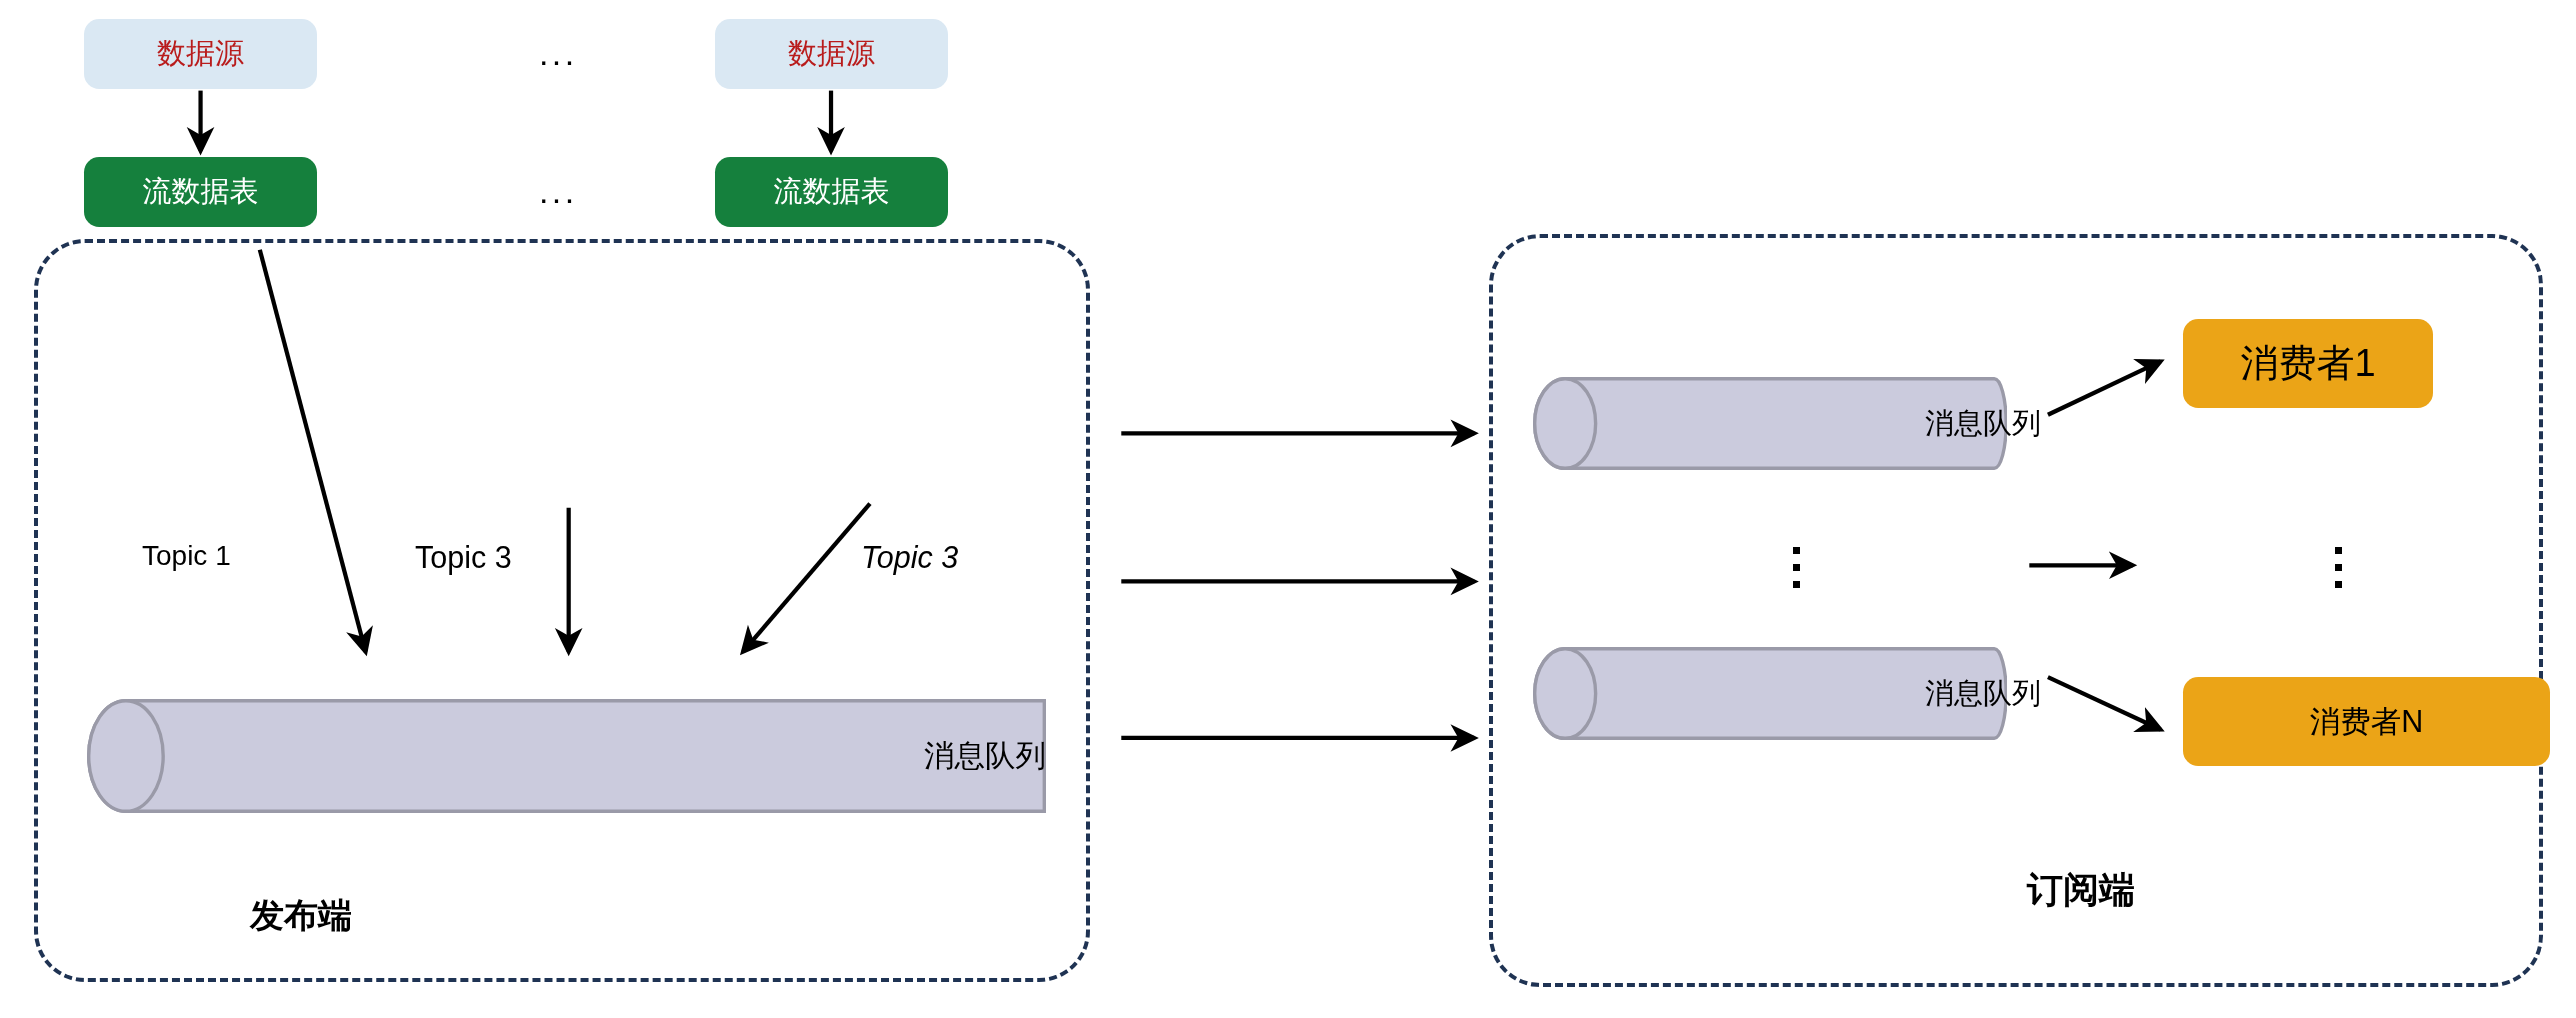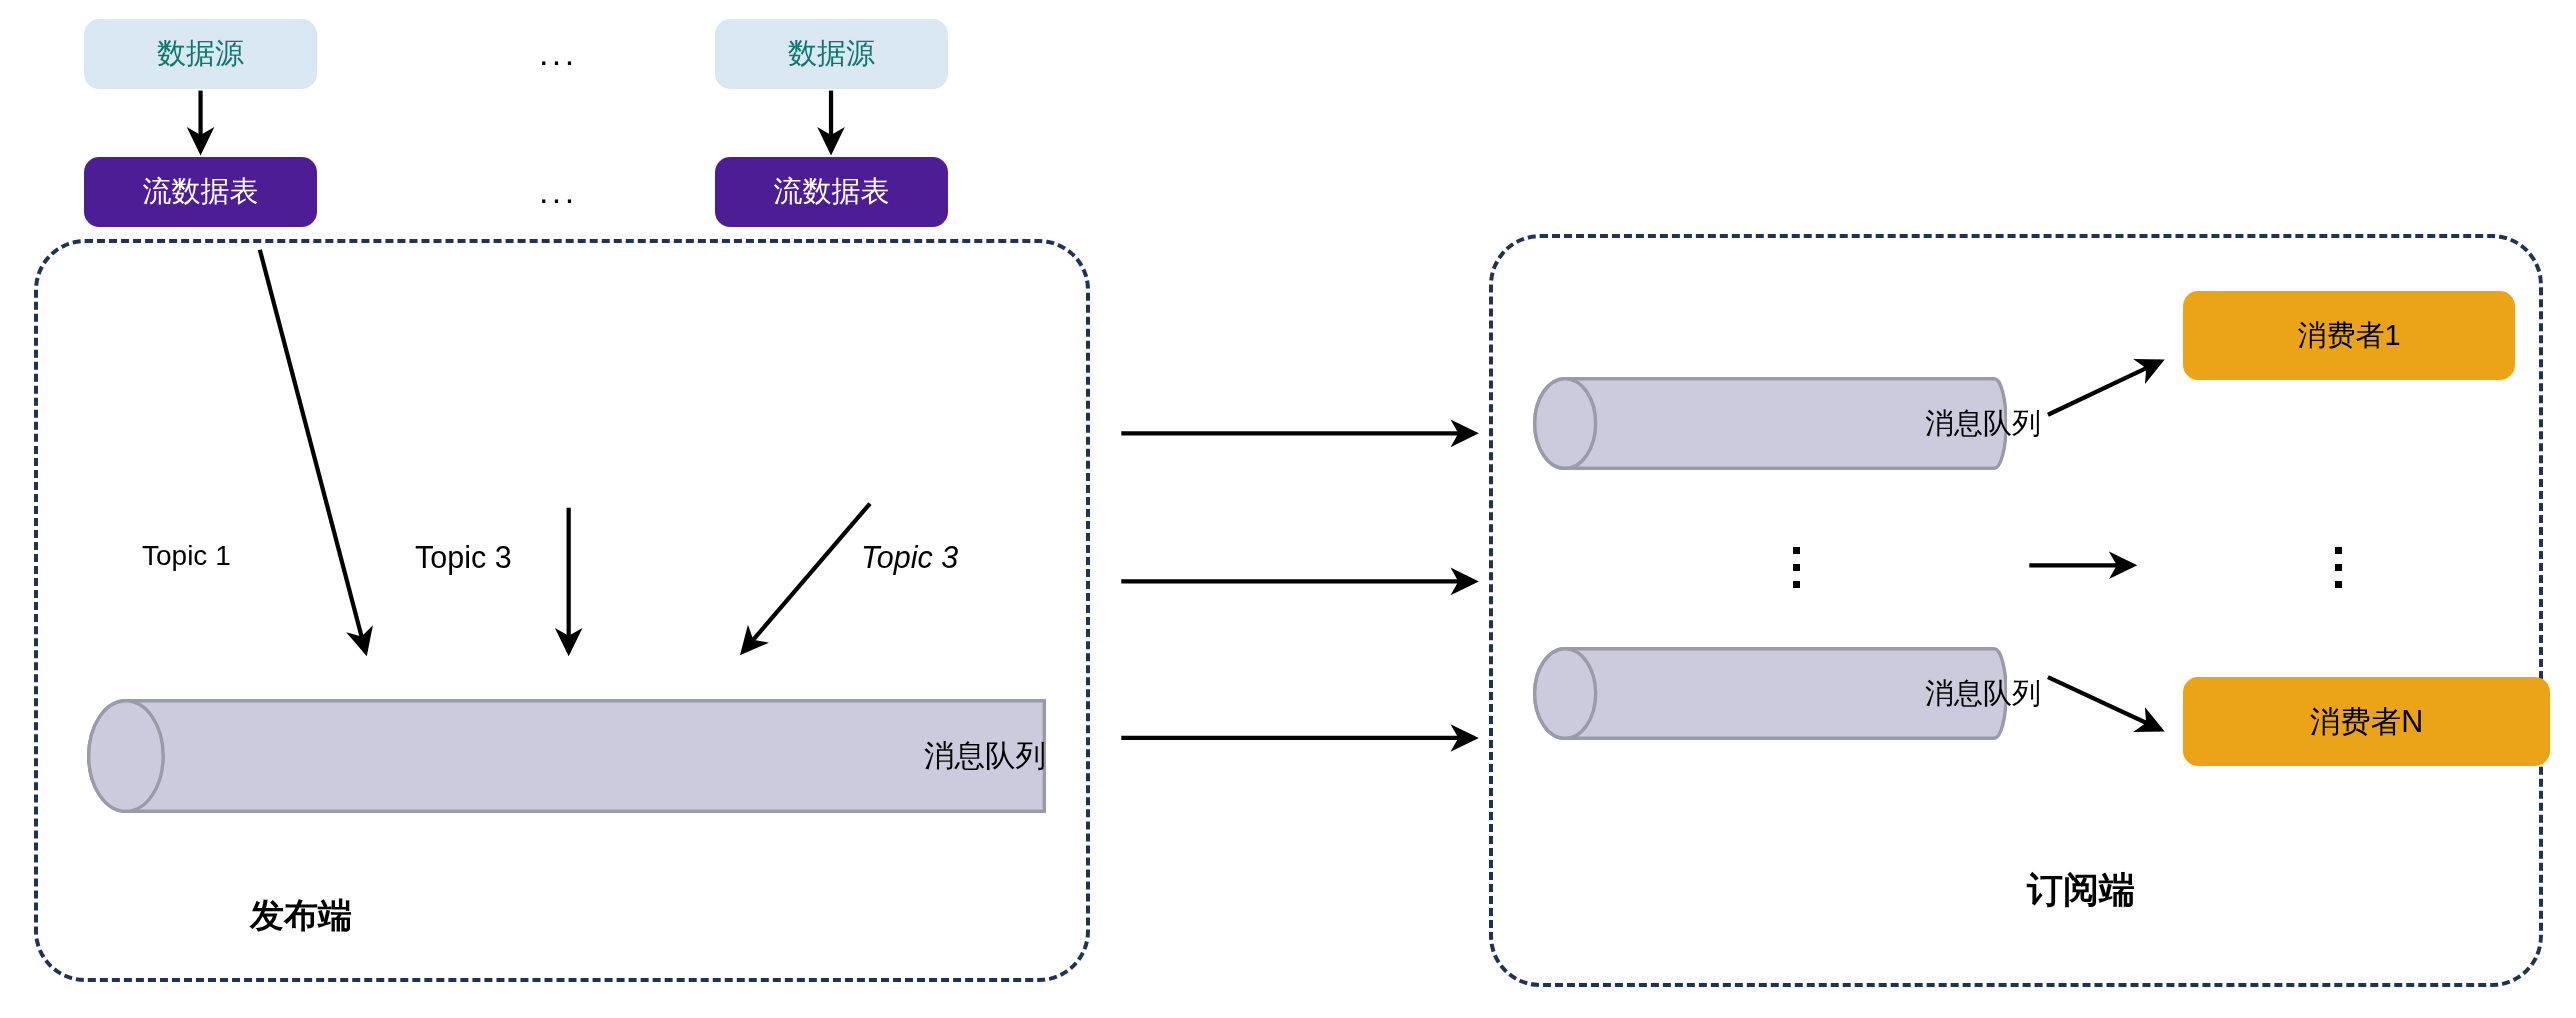--- a/index.html
+++ b/index.html
@@ -42,24 +42,24 @@
     display: flex;
     align-items: center;
     justify-content: center;
     text-align: center;
     border-radius: 15.2px;
     white-space: nowrap;
     line-height: 1.1;
   }
   .node.source {
     background: #DAE8F3;
-    color: #0f766e;
+    color: #b91c1c;
   }
   .node.stream {
-    background: #4c1d95;
+    background: #15803d;
     color: #FFFFFF;
   }
   .node.consumer {
     background: #EBA417;
     color: #000000;
   }
 
   
   .cylinder {
     position: absolute;
@@ -187,21 +187,21 @@
       <span>消息队列</span>
     </div>
   </div>
 
   <div class="vdots" style="left:1792px; top:547px; width:8.5px; height:41px;">
     <i></i>
     <i></i>
     <i></i>
   </div>
 
-  <div class="node consumer" style="left:2183px; top:291px; width:332px; height:89px; font-size:29px;">
+  <div class="node consumer" style="left:2183px; top:319px; width:250px; height:89px; font-size:38px;">
     <span>消费者1</span>
   </div>
 
   <div class="vdots" style="left:2334px; top:547px; width:8.5px; height:41px;">
     <i></i>
     <i></i>
     <i></i>
   </div>
 
   <div class="node consumer" style="left:2183px; top:677px; width:367px; height:89px; font-size:30.5px;">

